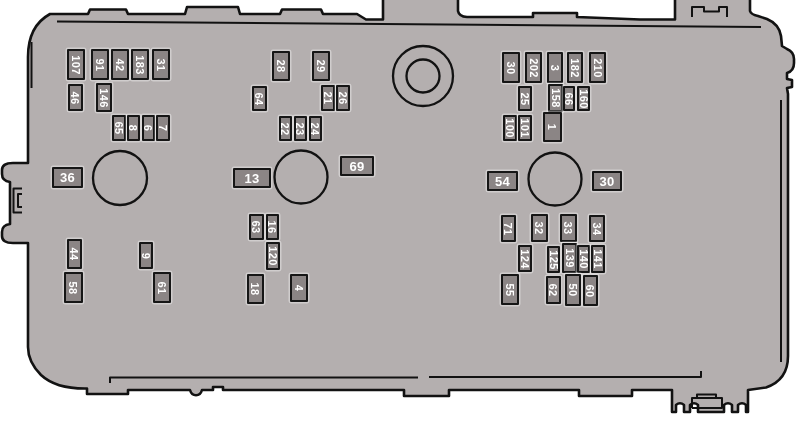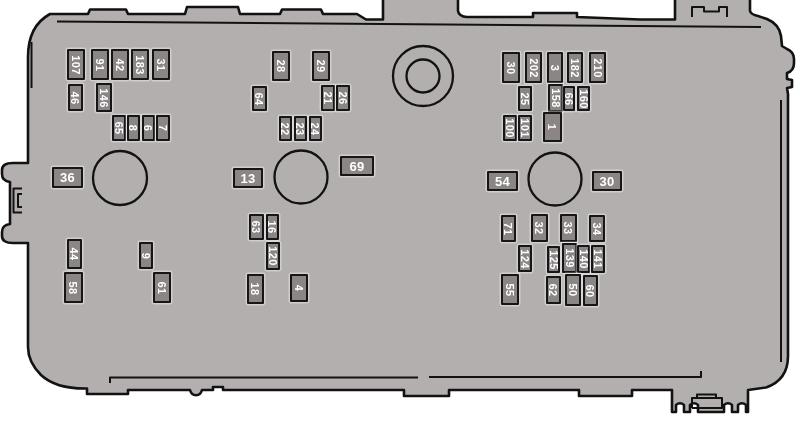--- a/index.html
+++ b/index.html
@@ -174,21 +174,21 @@
       </div>
       <div class="fuse v" style="left: 518px; top: 115px; width: 14px; height: 26px;">
         <span>101</span>
       </div>
       <div class="fuse v" style="left: 543px; top: 112px; width: 19px; height: 30px;">
         <span>1</span>
       </div>
       <div class="fuse h" style="left: 52px; top: 167px; width: 31px; height: 21px;">
         <span>36</span>
       </div>
-      <div class="fuse h" style="left: 233px; top: 168px; width: 30px; height: 20px;">
+      <div class="fuse h" style="left: 233px; top: 168px; width: 38px; height: 20px;">
         <span>13</span>
       </div>
       <div class="fuse h" style="left: 340px; top: 156px; width: 34px; height: 20px;">
         <span>69</span>
       </div>
       <div class="fuse h" style="left: 487px; top: 171px; width: 31px; height: 20px;">
         <span>54</span>
       </div>
       <div class="fuse h" style="left: 592px; top: 171px; width: 30px; height: 20px;">
         <span>30</span>

